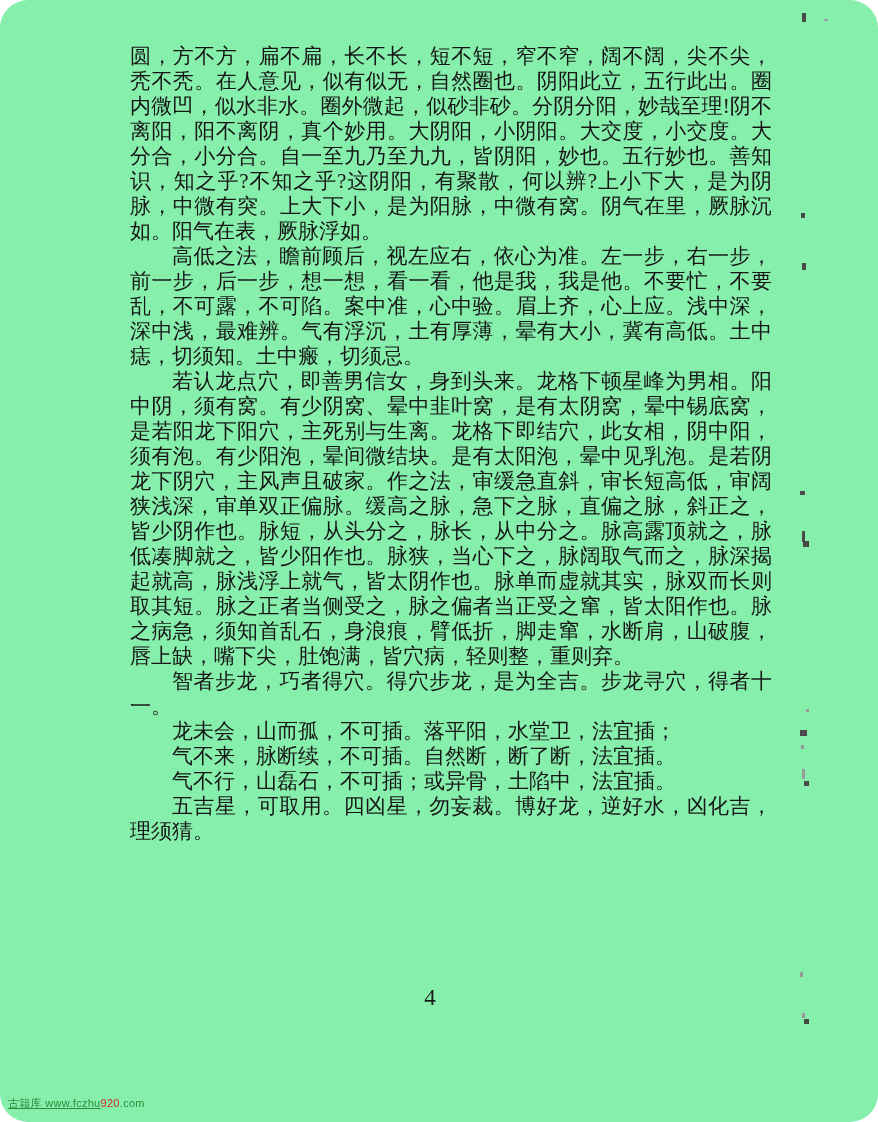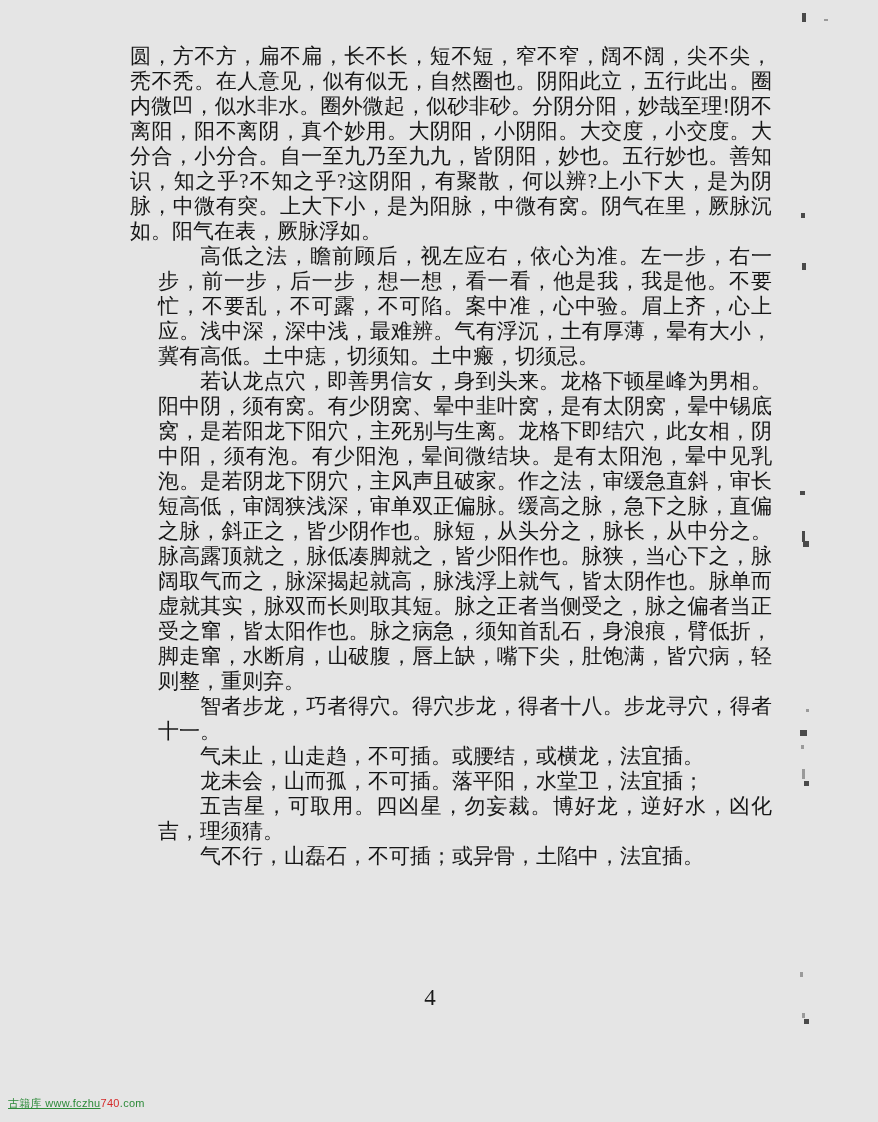--- a/index.html
+++ b/index.html
@@ -10,40 +10,40 @@
   body {
     width: 878px;
     height: 1122px;
     position: relative;
     overflow: hidden;
     font-family: "Liberation Serif", "DejaVu Serif", serif;
   }
   .scan-page {
     position: absolute;
     inset: 0;
-    background: #e5e5e5;
+    background: #86efac;
+    border-radius: 28px;
   }
   .text-block {
     position: absolute;
     left: 130px;
     top: 44px;
     width: 642px;
     color: #161616;
     font-size: 21px;
     line-height: 25px;
     text-align: justify;
     text-justify: inter-ideograph;
   }
   .text-block p {
     margin: 0;
     padding: 0;
   }
   .text-block p.indent {
     text-indent: 2em;
-    margin-left: 28px;
   }
   .page-number {
     position: absolute;
     left: 130px;
     top: 985px;
     width: 600px;
     text-align: center;
     font-size: 23px;
     color: #1a1a1a;
   }
@@ -64,31 +64,31 @@
 </style>
 </head>
 <body>
 
 <div class="scan-page">
 
   <div class="text-block">
       <p class="">圆，方不方，扁不扁，长不长，短不短，窄不窄，阔不阔，尖不尖，秃不秃。在人意见，似有似无，自然圈也。阴阳此立，五行此出。圈内微凹，似水非水。圈外微起，似砂非砂。分阴分阳，妙哉至理!阴不离阳，阳不离阴，真个妙用。大阴阳，小阴阳。大交度，小交度。大分合，小分合。自一至九乃至九九，皆阴阳，妙也。五行妙也。善知识，知之乎?不知之乎?这阴阳，有聚散，何以辨?上小下大，是为阴脉，中微有突。上大下小，是为阳脉，中微有窝。阴气在里，厥脉沉如。阳气在表，厥脉浮如。</p>
       <p class="indent">高低之法，瞻前顾后，视左应右，依心为准。左一步，右一步，前一步，后一步，想一想，看一看，他是我，我是他。不要忙，不要乱，不可露，不可陷。案中准，心中验。眉上齐，心上应。浅中深，深中浅，最难辨。气有浮沉，土有厚薄，晕有大小，冀有高低。土中痣，切须知。土中瘢，切须忌。</p>
       <p class="indent">若认龙点穴，即善男信女，身到头来。龙格下顿星峰为男相。阳中阴，须有窝。有少阴窝、晕中韭叶窝，是有太阴窝，晕中锡底窝，是若阳龙下阳穴，主死别与生离。龙格下即结穴，此女相，阴中阳，须有泡。有少阳泡，晕间微结块。是有太阳泡，晕中见乳泡。是若阴龙下阴穴，主风声且破家。作之法，审缓急直斜，审长短高低，审阔狭浅深，审单双正偏脉。缓高之脉，急下之脉，直偏之脉，斜正之，皆少阴作也。脉短，从头分之，脉长，从中分之。脉高露顶就之，脉低凑脚就之，皆少阳作也。脉狭，当心下之，脉阔取气而之，脉深揭起就高，脉浅浮上就气，皆太阴作也。脉单而虚就其实，脉双而长则取其短。脉之正者当侧受之，脉之偏者当正受之窜，皆太阳作也。脉之病急，须知首乱石，身浪痕，臂低折，脚走窜，水断肩，山破腹，唇上缺，嘴下尖，肚饱满，皆穴病，轻则整，重则弃。</p>
-      <p class="indent">智者步龙，巧者得穴。得穴步龙，得者十八。步龙寻穴，得者十一。</p>
-      <p class="indent">气未止，山走趋，不可插。或腰结，或横龙，法宜插。</p>
+      <p class="indent">智者步龙，巧者得穴。得穴步龙，是为全吉。步龙寻穴，得者十一。</p>
       <p class="indent">龙未会，山而孤，不可插。落平阳，水堂卫，法宜插；</p>
+      <p class="indent">气不来，脉断续，不可插。自然断，断了断，法宜插。</p>
+      <p class="indent">气不行，山磊石，不可插；或异骨，土陷中，法宜插。</p>
       <p class="indent">五吉星，可取用。四凶星，勿妄裁。博好龙，逆好水，凶化吉，理须猜。</p>
-      <p class="indent">气不行，山磊石，不可插；或异骨，土陷中，法宜插。</p>
     </div>
 
   <div class="page-number">4</div>
 
   <div class="watermark">
-    <span style="color: rgb(46, 139, 58); text-decoration: underline;">古籍库 www.fczhu</span><span style="color: rgb(212, 42, 42);">740</span><span style="color: rgb(46, 139, 58); text-align: center;">.com</span>
+    <span style="color: rgb(46, 139, 58); text-decoration: underline;">古籍库 www.fczhu</span><span style="color: rgb(212, 42, 42);">920</span><span style="color: rgb(46, 139, 58); text-align: center;">.com</span>
   </div>
 
   <div class="speck" style="left:802px; top:13px;  width:4px; height:9px;"></div>
   <div class="speck faint" style="left:824px; top:19px;  width:4px; height:2px;"></div>
   <div class="speck" style="left:801px; top:213px; width:4px; height:5px;"></div>
   <div class="speck" style="left:802px; top:263px; width:4px; height:7px;"></div>
   <div class="speck" style="left:800px; top:491px; width:5px; height:4px;"></div>
   <div class="speck" style="left:802px; top:531px; width:3px; height:11px;"></div>
   <div class="speck" style="left:803px; top:541px; width:6px; height:6px;"></div>
   <div class="speck faint" style="left:806px; top:709px; width:3px; height:3px;"></div>

